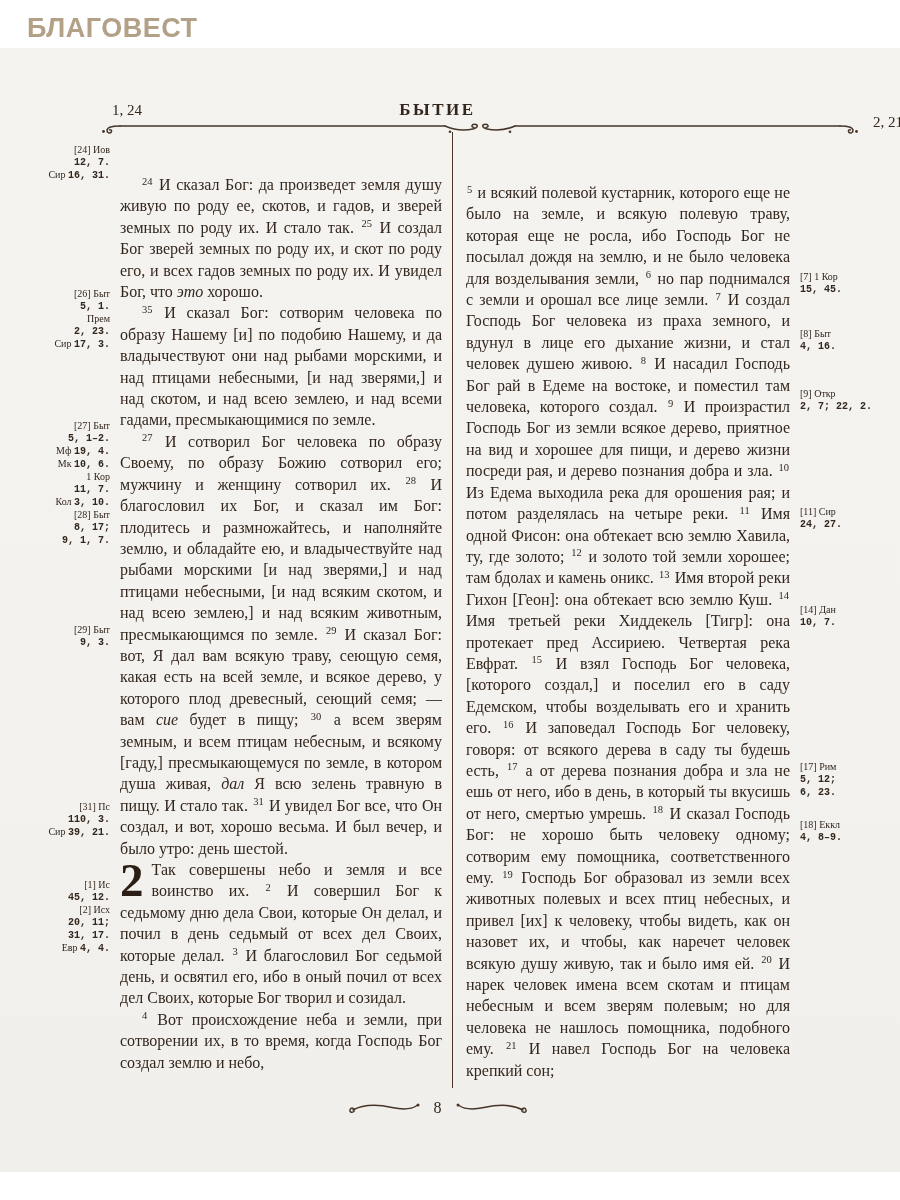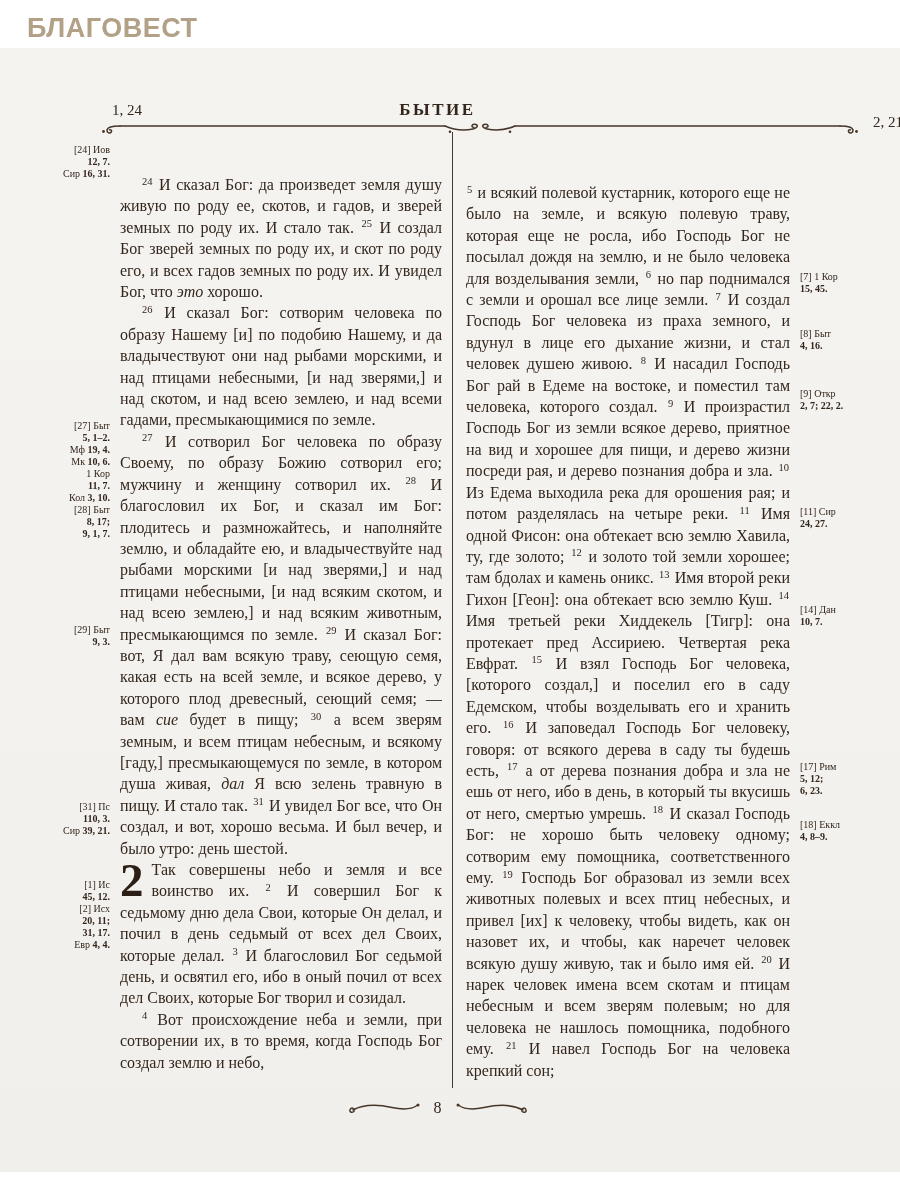--- a/index.html
+++ b/index.html
@@ -47,21 +47,21 @@
   .dropcap{
     float:left;font-weight:bold;font-size:47px;line-height:37px;
     margin:3px 8px 0 0;color:#2a1e15;
   }
   em{font-style:italic;}
   
   .margin-notes{position:absolute;left:0;top:0;width:875px;height:1140px;pointer-events:none;}
   .note{position:absolute;font-size:10px;line-height:12px;color:#33261d;}
   .margin-notes.left .note{left:12px;width:98px;text-align:right;}
   .margin-notes.right .note{left:800px;width:75px;text-align:left;}
-  .note b{font-weight:bold;}
+  .note b{font-weight:bold;font-family:Liberation Mono, monospace;}
   
   .footer-row{
     position:absolute;left:0;top:1051px;width:875px;
     display:flex;justify-content:center;align-items:center;gap:14px;
     color:#33261d;
   }
   .pagenum{font-size:16px;}
   svg.fl{width:72px;height:14px;}
   svg.fl.mir{transform:scaleX(-1);}
 </style>
@@ -90,34 +90,41 @@
         <circle cx="350" cy="10.8" r="1.3" fill="#473528" stroke="none"></circle>
         <path d="M415 5 C407 8.5 397 10 387 8 C381.5 6.8 381.5 3.4 385.5 3.2 C388.5 3.1 389 6 386.2 6.4"></path>
         <circle cx="410" cy="10.8" r="1.3" fill="#473528" stroke="none"></circle>
       </g>
     </svg>
 
     <div class="col-divider"></div>
 
     <div class="text-col left-col" id="col-left" lang="ru">
         <p class="para ind"><sup class="vn">24</sup><span> И сказал Бог: да произведет земля душу живую по роду ее, скотов, и гадов, и зверей земных по роду их. И стало так. </span><sup class="vn">25</sup><span> И создал Бог зверей земных по роду их, и скот по роду его, и всех гадов земных по роду их. И увидел Бог, что </span><em>это</em><span> хорошо.</span></p>
-        <p class="para ind"><sup class="vn">26</sup><span> И сказал Бог: сотворим человека по образу Нашему [и] по подобию Нашему, и да владычествуют они над рыбами морскими, и над птицами небесными, [и над зверями,] и над скотом, и над всею землею, и над всеми гадами, пресмыкающимися по земле.</span></p>
+        <p class="para ind"><sup class="vn">35</sup><span> И сказал Бог: сотворим человека по образу Нашему [и] по подобию Нашему, и да владычествуют они над рыбами морскими, и над птицами небесными, [и над зверями,] и над скотом, и над всею землею, и над всеми гадами, пресмыкающимися по земле.</span></p>
         <p class="para ind"><sup class="vn">27</sup><span> И сотворил Бог человека по образу Своему, по образу Божию сотворил его; мужчину и женщину сотворил их. </span><sup class="vn">28</sup><span> И благословил их Бог, и сказал им Бог: плодитесь и размножайтесь, и наполняйте землю, и обладайте ею, и владычествуйте над рыбами морскими [и над зверями,] и над птицами небесными, [и над всяким скотом, и над всею землею,] и над всяким животным, пресмыкающимся по земле. </span><sup class="vn">29</sup><span> И сказал Бог: вот, Я дал вам всякую траву, сеющую семя, какая есть на всей земле, и всякое дерево, у которого плод древесный, сеющий семя; — вам </span><em>сие</em><span> будет в пищу; </span><sup class="vn">30</sup><span> а всем зверям земным, и всем птицам небесным, и всякому [гаду,] пресмыкающемуся по земле, в котором душа живая, </span><em>дал</em><span> Я всю зелень травную в пищу. И стало так. </span><sup class="vn">31</sup><span> И увидел Бог все, что Он создал, и вот, хорошо весьма. И был вечер, и было утро: день шестой.</span></p>
         <p class="para"><span class="dropcap">2</span><span>Так совершены небо и земля и все воинство их. </span><sup class="vn">2</sup><span> И совершил Бог к седьмому дню дела Свои, которые Он делал, и почил в день седьмый от всех дел Своих, которые делал. </span><sup class="vn">3</sup><span> И благословил Бог седьмой день, и освятил его, ибо в оный почил от всех дел Своих, которые Бог творил и созидал.</span></p>
         <p class="para ind"><sup class="vn">4</sup><span> Вот происхождение неба и земли, при сотворении их, в то время, когда Господь Бог создал землю и небо,</span></p>
       </div>
     <div class="text-col right-col" id="col-right" lang="ru">
         <p class="para"><sup class="vn">5</sup><span> и всякий полевой кустарник, которого еще не было на земле, и всякую полевую траву, которая еще не росла, ибо Господь Бог не посылал дождя на землю, и не было человека для возделывания земли, </span><sup class="vn">6</sup><span> но пар поднимался с земли и орошал все лице земли. </span><sup class="vn">7</sup><span> И создал Господь Бог человека из праха земного, и вдунул в лице его дыхание жизни, и стал человек душею живою. </span><sup class="vn">8</sup><span> И насадил Господь Бог рай в Едеме на востоке, и поместил там человека, которого создал. </span><sup class="vn">9</sup><span> И произрастил Господь Бог из земли всякое дерево, приятное на вид и хорошее для пищи, и дерево жизни посреди рая, и дерево познания добра и зла. </span><sup class="vn">10</sup><span> Из Едема выходила река для орошения рая; и потом разделялась на четыре реки. </span><sup class="vn">11</sup><span> Имя одной Фисон: она обтекает всю землю Хавила, ту, где золото; </span><sup class="vn">12</sup><span> и золото той земли хорошее; там бдолах и камень оникс. </span><sup class="vn">13</sup><span> Имя второй реки Гихон [Геон]: она обтекает всю землю Куш. </span><sup class="vn">14</sup><span> Имя третьей реки Хиддекель [Тигр]: она протекает пред Ассириею. Четвертая река Евфрат. </span><sup class="vn">15</sup><span> И взял Господь Бог человека, [которого создал,] и поселил его в саду Едемском, чтобы возделывать его и хранить его. </span><sup class="vn">16</sup><span> И заповедал Господь Бог человеку, говоря: от всякого дерева в саду ты будешь есть, </span><sup class="vn">17</sup><span> а от дерева познания добра и зла не ешь от него, ибо в день, в который ты вкусишь от него, смертью умрешь. </span><sup class="vn">18</sup><span> И сказал Господь Бог: не хорошо быть человеку одному; сотворим ему помощника, соответственного ему. </span><sup class="vn">19</sup><span> Господь Бог образовал из земли всех животных полевых и всех птиц небесных, и привел [их] к человеку, чтобы видеть, как он назовет их, и чтобы, как наречет человек всякую душу живую, так и было имя ей. </span><sup class="vn">20</sup><span> И нарек человек имена всем скотам и птицам небесным и всем зверям полевым; но для человека не нашлось помощника, подобного ему. </span><sup class="vn">21</sup><span> И навел Господь Бог на человека крепкий сон;</span></p>
       </div>
 
     <div class="margin-notes left" id="notes-left">
         <div class="note" style="top: 96px;">
           <div class="nline"><span>[24] Иов</span></div>
           <div class="nline"><b>12, 7.</b></div>
           <div class="nline"><span>Сир </span><b>16, 31.</b></div>
+        </div>
+        <div class="note" style="top: 240px;">
+          <div class="nline"><span>[26] Быт</span></div>
+          <div class="nline"><b>5, 1.</b></div>
+          <div class="nline"><span>Прем</span></div>
+          <div class="nline"><b>2, 23.</b></div>
+          <div class="nline"><span>Сир </span><b>17, 3.</b></div>
         </div>
         <div class="note" style="top: 372px;">
           <div class="nline"><span>[27] Быт</span></div>
           <div class="nline"><b>5, 1–2.</b></div>
           <div class="nline"><span>Мф </span><b>19, 4.</b></div>
           <div class="nline"><span>Мк </span><b>10, 6.</b></div>
           <div class="nline"><span>1 Кор</span></div>
           <div class="nline"><b>11, 7.</b></div>
           <div class="nline"><span>Кол </span><b>3, 10.</b></div>
           <div class="nline"><span>[28] Быт</span></div>

